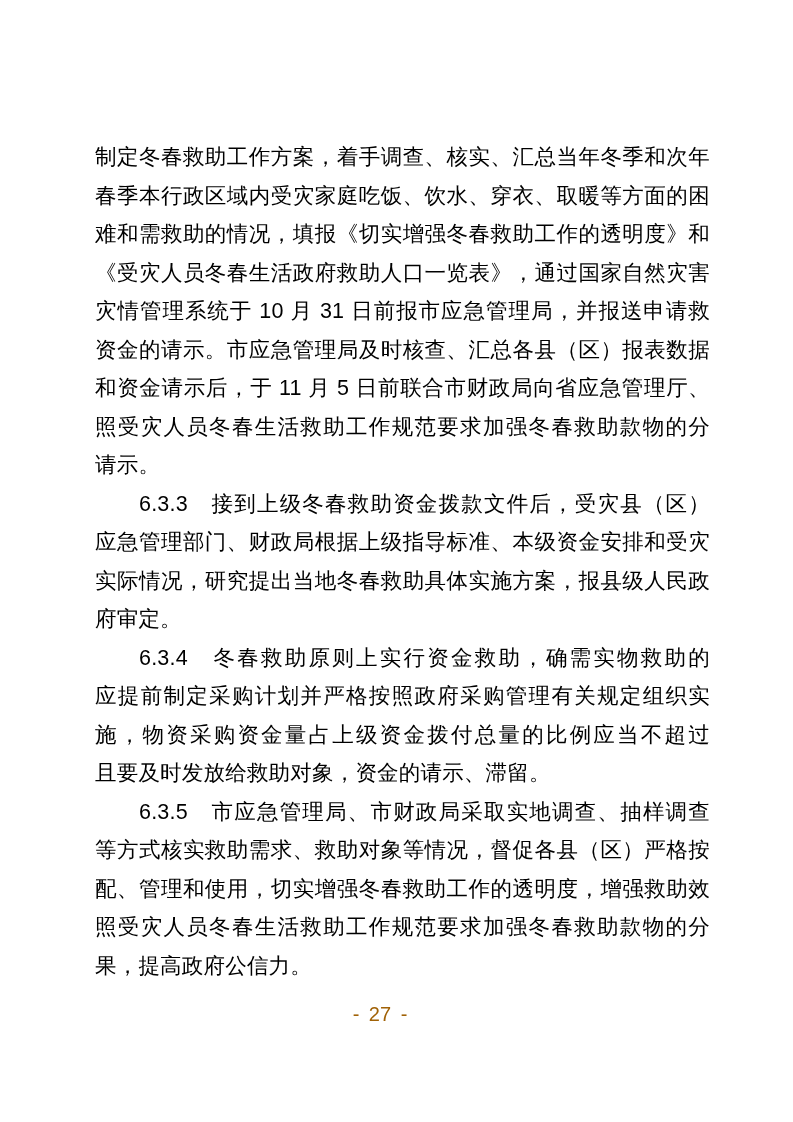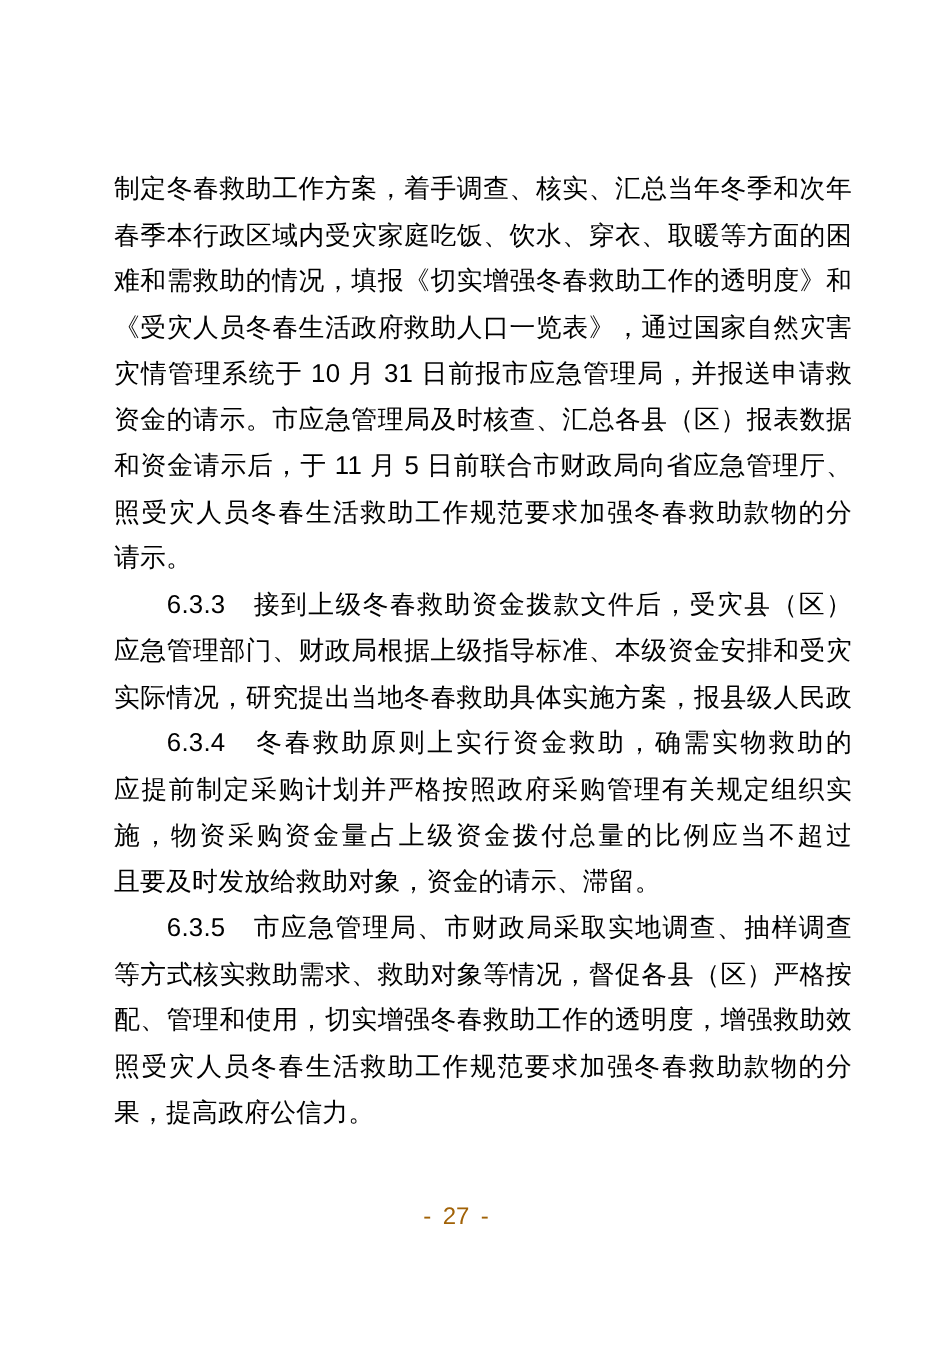--- a/index.html
+++ b/index.html
@@ -67,20 +67,21 @@
       <div class="line">资金的请示。市应急管理局及时核查、汇总各县（区）报表数据</div>
       <div class="line">和资金请示后，于 11 月 5 日前联合市财政局向省应急管理厅、</div>
       <div class="line">照受灾人员冬春生活救助工作规范要求加强冬春救助款物的分</div>
       <div class="line end">请示。</div>
     </div>
 
     <div class="para">
       <div class="line indent">6.3.3　接到上级冬春救助资金拨款文件后，受灾县（区）</div>
       <div class="line">应急管理部门、财政局根据上级指导标准、本级资金安排和受灾</div>
       <div class="line">实际情况，研究提出当地冬春救助具体实施方案，报县级人民政</div>
+      <div class="line end">府审定。</div>
     </div>
 
     <div class="para">
       <div class="line indent">6.3.4　冬春救助原则上实行资金救助，确需实物救助的</div>
       <div class="line">应提前制定采购计划并严格按照政府采购管理有关规定组织实</div>
       <div class="line">施，物资采购资金量占上级资金拨付总量的比例应当不超过 20%,</div>
       <div class="line end">且要及时发放给救助对象，资金的请示、滞留。</div>
     </div>
 
     <div class="para">

